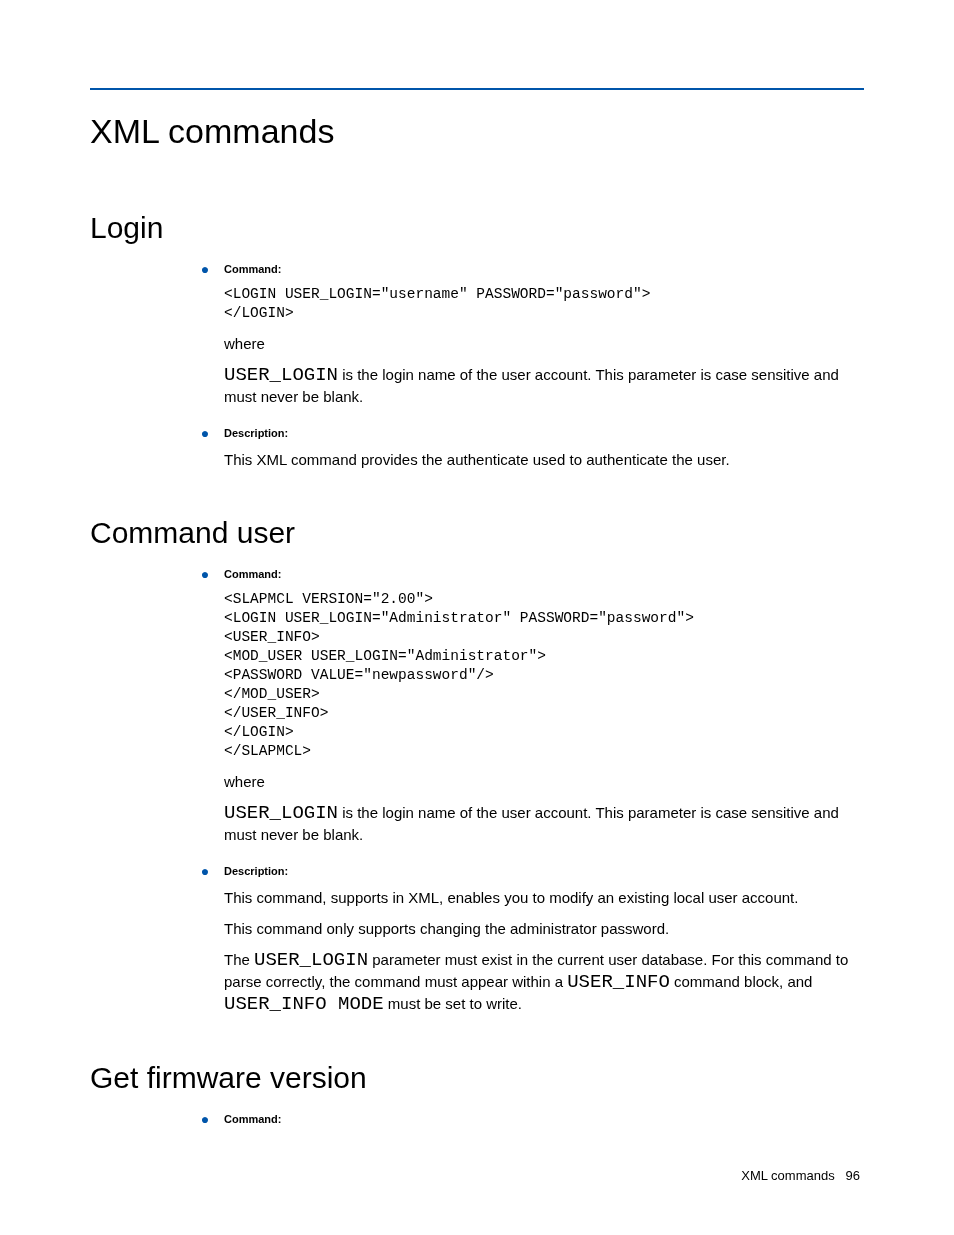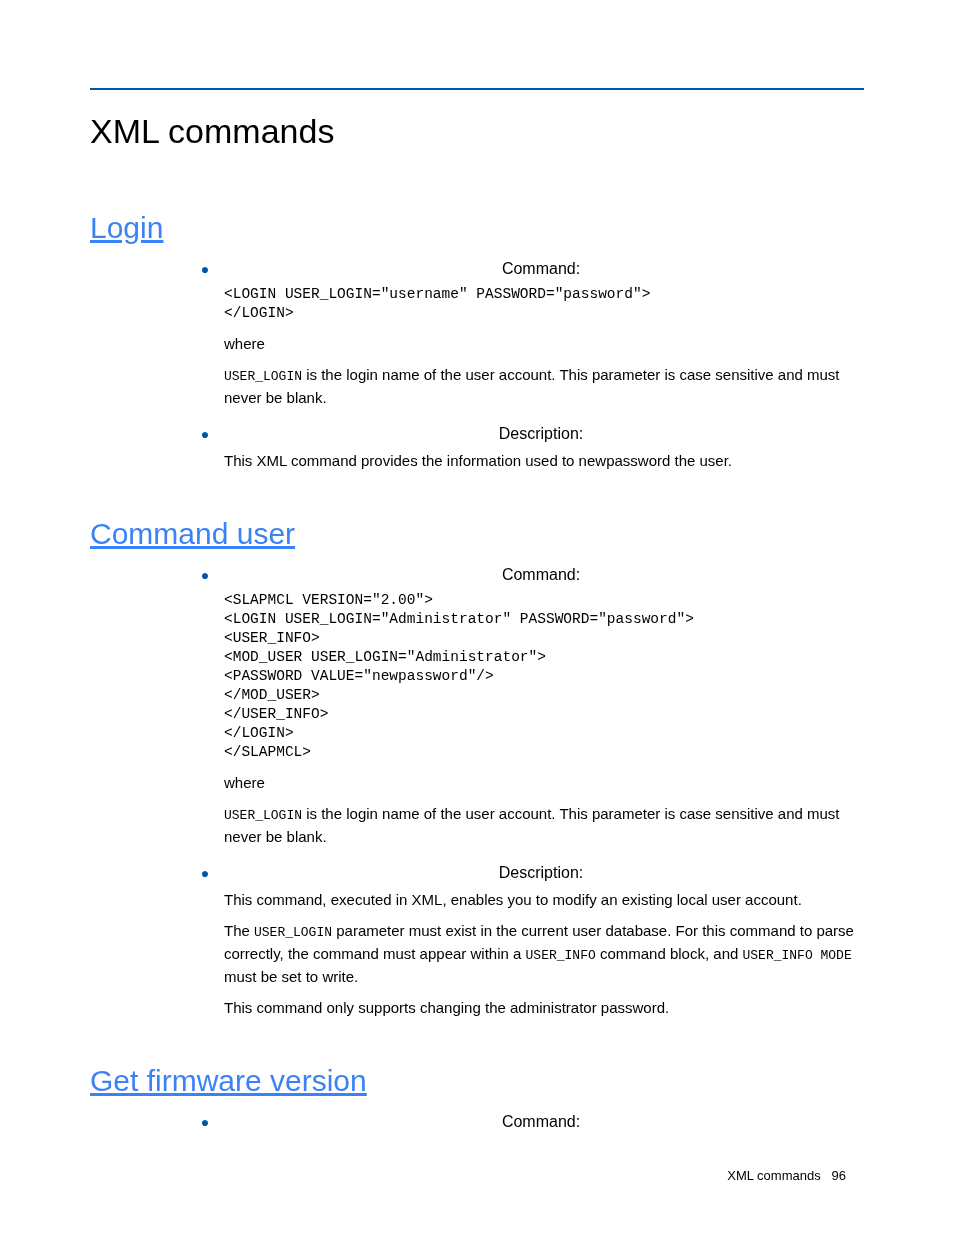--- a/index.html
+++ b/index.html
@@ -21,24 +21,23 @@
   .h1 {
     font-size: 34px;
     font-weight: 400;
     color: #000;
     margin-bottom: 60px;
     font-family: "Segoe UI Light", "Helvetica Neue", Arial, sans-serif;
   }
   .h2 {
     font-size: 30px;
     font-weight: 400;
-    color: #3b82f6;
+    color: #000000;
     margin-bottom: 14px;
     font-family: "Segoe UI Light", "Helvetica Neue", Arial, sans-serif;
-    text-decoration: underline;
   }
   .content {
     padding-left: 96px;
     padding-right: 6px;
   }
   .bullet-row {
     display: flex;
     margin-bottom: 6px;
   }
   .bullet {
@@ -46,47 +45,46 @@
     flex: 0 0 38px;
     color: #0055aa;
     font-size: 14px;
     text-align: center;
     line-height: 20px;
   }
   .bullet-body {
     flex: 1;
   }
   .label {
-    font-weight: 400;
-    font-size: 16px;
+    font-weight: 700;
+    font-size: 11px;
     line-height: 20px;
     margin-bottom: 6px;
-    text-align: center;
   }
   .code {
     font-family: "Courier New", Courier, monospace;
     font-size: 14.5px;
     line-height: 19px;
     white-space: pre;
     margin-bottom: 10px;
   }
   .inline-code {
     font-family: "Courier New", Courier, monospace;
-    font-size: 13px;
+    font-size: 19px;
   }
   .para {
     font-size: 15px;
     line-height: 21px;
     margin-bottom: 10px;
   }
   .section-gap { height: 30px; }
   .footer {
     position: absolute;
     bottom: 52px;
-    right: 108px;
+    right: 94px;
     font-size: 13px;
   }
 </style>
 </head>
 <body>
 
 <div class="page">
   <div class="rule"></div>
   <div class="h1">XML commands</div>
 
@@ -99,21 +97,21 @@
         <div class="code">&lt;LOGIN USER_LOGIN="username" PASSWORD="password"&gt;
 &lt;/LOGIN&gt;</div>
         <div class="para">where</div>
         <div class="para"><span class="inline-code">USER_LOGIN</span><span> is the login name of the user account. This parameter is case sensitive and must never be blank.</span></div>
       </div>
     </div>
     <div class="bullet-row">
       <div class="bullet">●</div>
       <div class="bullet-body">
         <div class="label">Description:</div>
-        <div class="para">This XML command provides the information used to newpassword the user.</div>
+        <div class="para">This XML command provides the authenticate used to authenticate the user.</div>
       </div>
     </div>
   </div>
 
   <div class="section-gap"></div>
 
   <div class="h2">Command user</div>
   <div class="content">
     <div class="bullet-row">
       <div class="bullet">●</div>
@@ -129,23 +127,23 @@
 &lt;/LOGIN&gt;
 &lt;/SLAPMCL&gt;</div>
         <div class="para">where</div>
         <div class="para"><span class="inline-code">USER_LOGIN</span><span> is the login name of the user account. This parameter is case sensitive and must never be blank.</span></div>
       </div>
     </div>
     <div class="bullet-row">
       <div class="bullet">●</div>
       <div class="bullet-body">
         <div class="label">Description:</div>
-        <div class="para">This command, executed in XML, enables you to modify an existing local user account.</div>
+        <div class="para">This command, supports in XML, enables you to modify an existing local user account.</div>
+        <div class="para">This command only supports changing the administrator password.</div>
         <div class="para"><span>The </span><span class="inline-code">USER_LOGIN</span><span> parameter must exist in the current user database. For this command to parse correctly, the command must appear within a </span><span class="inline-code">USER_INFO</span><span> command block, and </span><span class="inline-code">USER_INFO MODE</span><span> must be set to write.</span></div>
-        <div class="para">This command only supports changing the administrator password.</div>
       </div>
     </div>
   </div>
 
   <div class="section-gap"></div>
 
   <div class="h2">Get firmware version</div>
   <div class="content">
     <div class="bullet-row">
       <div class="bullet">●</div>

